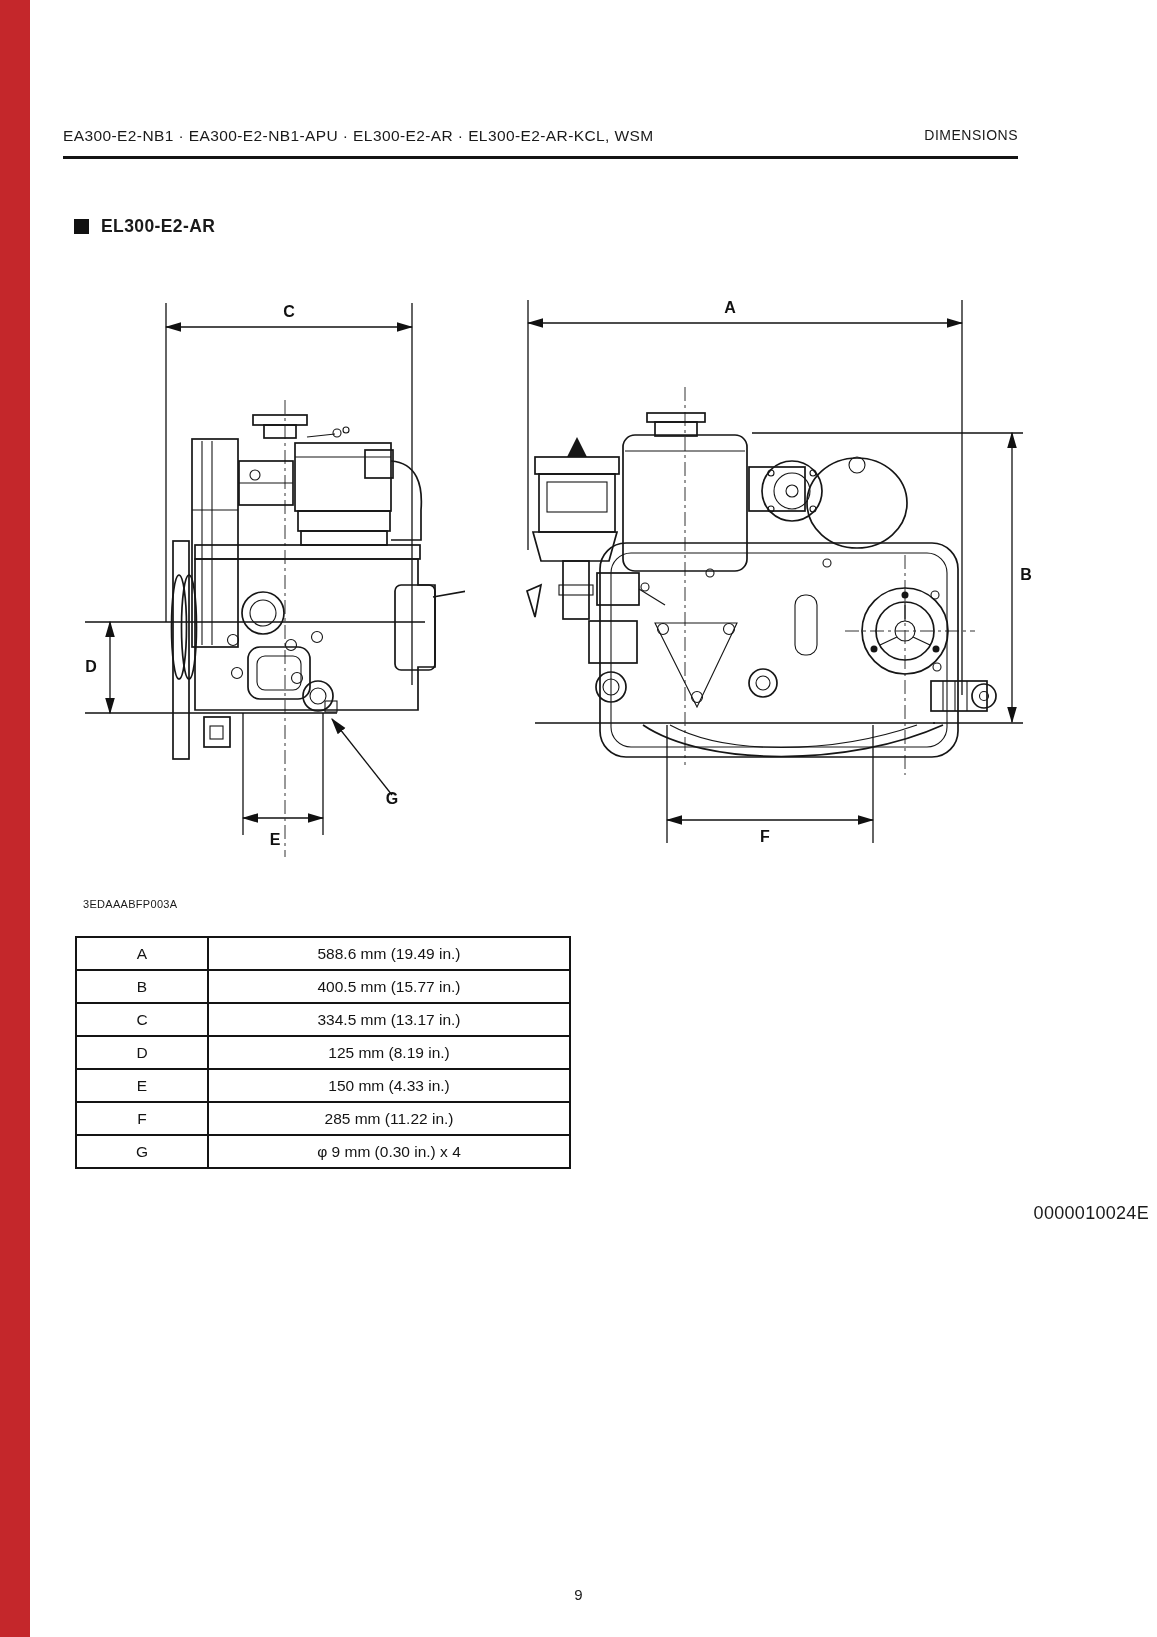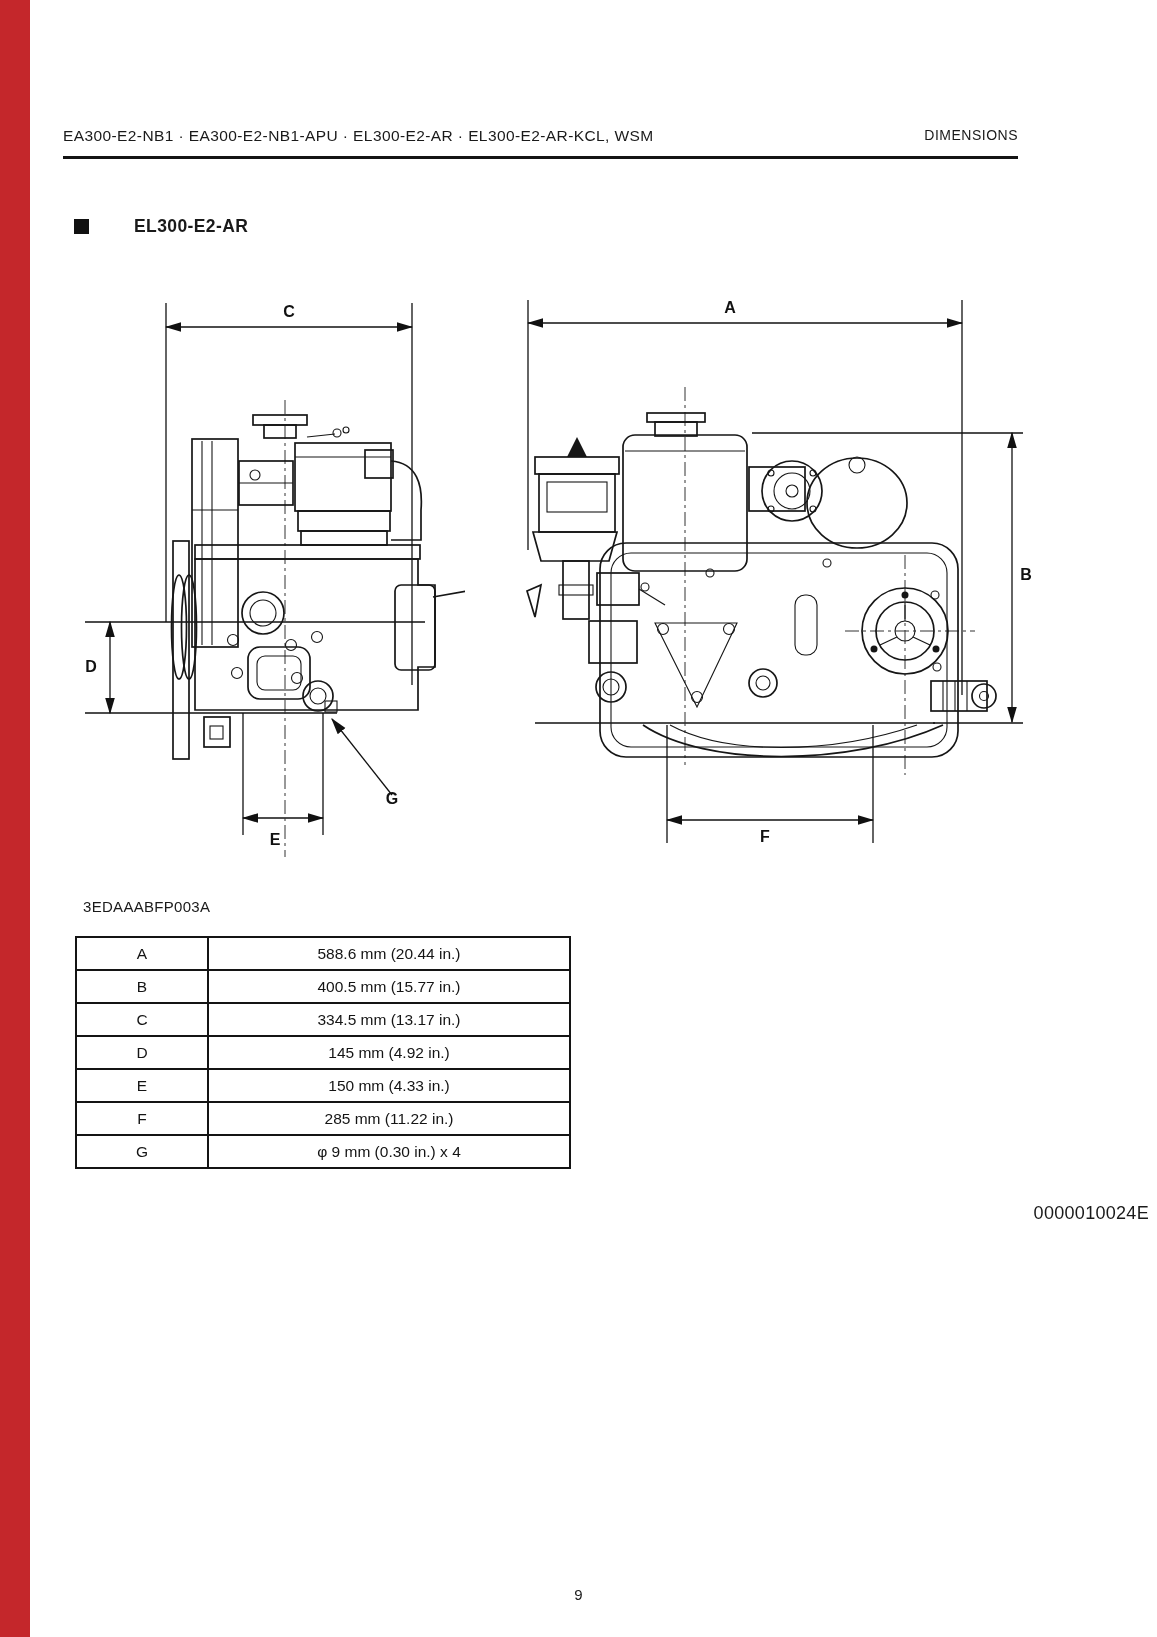--- a/index.html
+++ b/index.html
@@ -21,33 +21,33 @@
     font-size:15.5px;letter-spacing:0.4px;white-space:nowrap;
   }
   .header-right{
     position:absolute;right:139px;top:127px;
     font-size:14px;letter-spacing:0.5px;
   }
   .header-rule{
     position:absolute;left:63px;top:156px;width:955px;height:3px;
     background:#141414;
   }
-  .section-heading{position:absolute;left:74px;top:216px;display:flex;align-items:center;gap:33px;}
+  .section-heading{position:absolute;left:74px;top:216px;display:flex;align-items:center;}
   .section-square{width:15px;height:15px;background:#111;margin-right:12px;}
   .section-title{font-size:17.5px;font-weight:bold;letter-spacing:0.4px;}
 
   .diagram{position:absolute;}
   .diagram svg{display:block;}
   .dim-label{
     position:absolute;font-size:16px;font-weight:bold;color:#111;
     transform:translate(-50%,0);white-space:nowrap;
   }
 
   .figure-code{
-    position:absolute;left:83px;top:898px;font-size:15px;letter-spacing:0.3px;text-align:right;
+    position:absolute;left:83px;top:898px;font-size:11px;letter-spacing:0.3px;text-align:right;
   }
 
   table.dims{
     position:absolute;left:75px;top:936px;
     border-collapse:collapse;
     width:490px;
     font-size:15.5px;color:#141414;
     table-layout:fixed;
   }
   table.dims td{
@@ -263,33 +263,33 @@
     <div class="dim-label" style="left:521px;top:271px">B</div>
     <div class="dim-label" style="left:260px;top:533px">F</div>
   </div>
 
   <div class="figure-code">3EDAAABFP003A</div>
 
   <table class="dims">
     <tbody>
       <tr>
         <td class="col-label">A</td>
-        <td class="col-value">588.6 mm (20.44 in.)</td>
+        <td class="col-value">588.6 mm (19.49 in.)</td>
       </tr>
       <tr>
         <td class="col-label">B</td>
         <td class="col-value">400.5 mm (15.77 in.)</td>
       </tr>
       <tr>
         <td class="col-label">C</td>
         <td class="col-value">334.5 mm (13.17 in.)</td>
       </tr>
       <tr>
         <td class="col-label">D</td>
-        <td class="col-value">145 mm (4.92 in.)</td>
+        <td class="col-value">125 mm (8.19 in.)</td>
       </tr>
       <tr>
         <td class="col-label">E</td>
         <td class="col-value">150 mm (4.33 in.)</td>
       </tr>
       <tr>
         <td class="col-label">F</td>
         <td class="col-value">285 mm (11.22 in.)</td>
       </tr>
       <tr>

